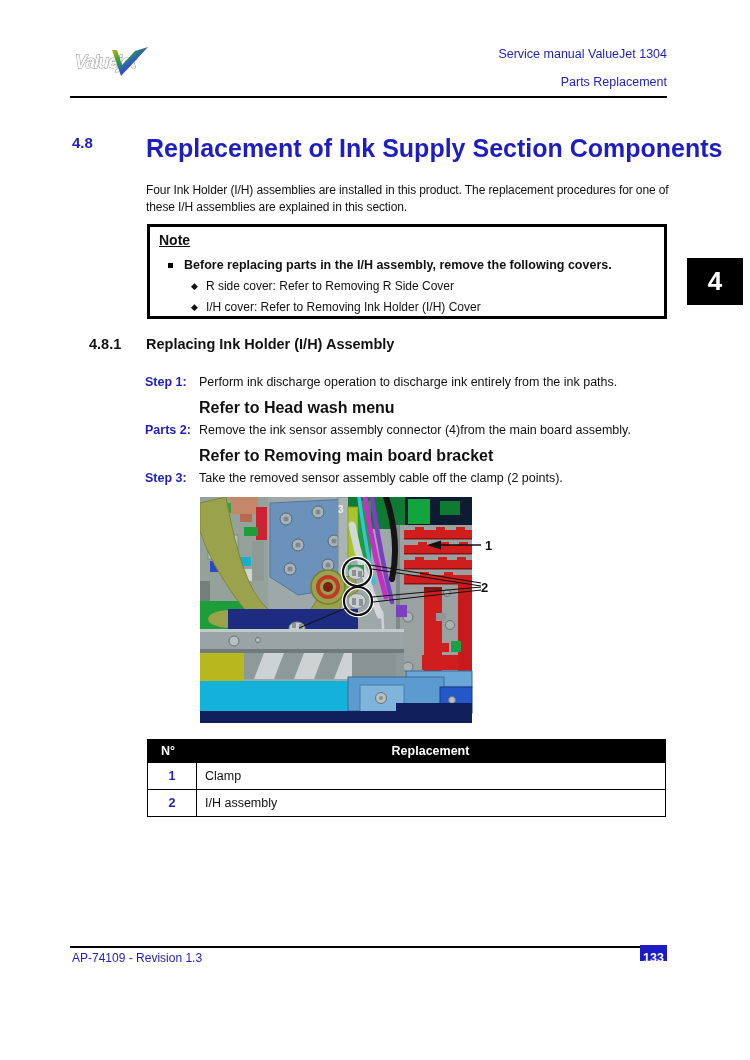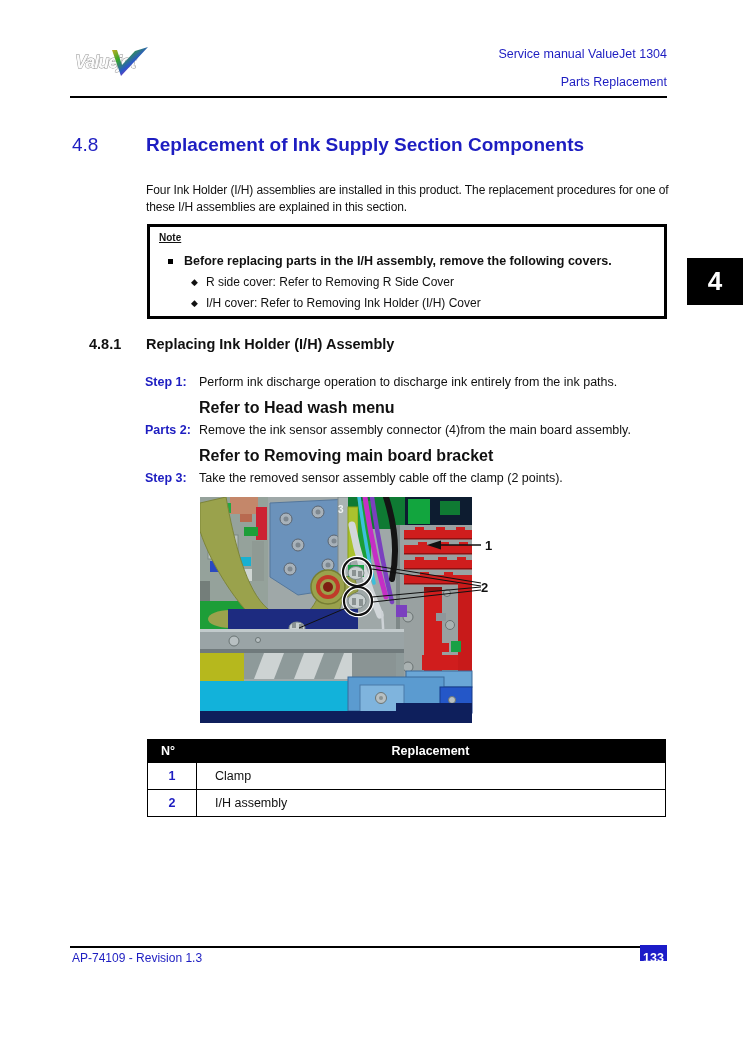--- a/index.html
+++ b/index.html
@@ -6,26 +6,26 @@
   .page{
     position:relative;width:750px;height:1060px;margin:0 auto;background:#ffffff;
     font-family:"Liberation Sans",sans-serif;color:#111;overflow:hidden;
   }
   
   .hdr-right{position:absolute;right:83px;color:#1d1dc1;font-size:12.5px;white-space:nowrap;}
   .hdr-rule{position:absolute;left:70px;top:96px;width:597px;height:2px;background:#000;}
   
   .logo{position:absolute;left:74px;top:44px;width:100px;height:36px;}
   
-  .sec-num{position:absolute;left:72px;top:134px;font-size:19px;font-weight:normal;color:#1d1dc1;}
-  .sec-title{position:absolute;left:146px;top:134px;font-size:19px;font-weight:bold;color:#1d1dc1;white-space:nowrap;}
+  .sec-num{position:absolute;left:72px;top:134px;font-size:15px;font-weight:bold;color:#1d1dc1;}
+  .sec-title{position:absolute;left:146px;top:134px;font-size:25px;font-weight:bold;color:#1d1dc1;white-space:nowrap;}
   .intro{position:absolute;left:146px;top:182px;width:524px;font-size:12px;line-height:16.5px;letter-spacing:-0.1px;}
   
   .note{position:absolute;left:147px;top:224px;width:520px;height:95px;border:3px solid #000;box-sizing:border-box;}
-  .note-label{margin:5px 14px 0 9px;font-size:10px;font-weight:bold;text-decoration:underline;display:inline-block;}
+  .note-label{margin:5px 14px 0 9px;font-size:14px;font-weight:bold;text-decoration:underline;display:inline-block;}
   .note-bullet{margin:9px 0 0 18px;font-size:12.5px;font-weight:bold;}
   .sq{display:inline-block;width:5px;height:5px;background:#000;margin:0 11px 1px 0;}
   .note-sub{margin:7px 0 0 41px;font-size:12px;}
   .dm{font-size:9px;margin-right:8px;vertical-align:1px;}
   
   .chapter-tab{position:absolute;left:687px;top:258px;width:56px;height:47px;background:#000;color:#fff;
     font-size:26px;font-weight:bold;text-align:center;line-height:47px;}
   .subsec-num{position:absolute;left:89px;top:336px;font-size:14.5px;font-weight:bold;}
   .subsec-title{position:absolute;left:146px;top:336px;font-size:14.5px;font-weight:bold;white-space:nowrap;}
   
@@ -37,21 +37,21 @@
   .callout-label{position:absolute;font-size:13px;font-weight:bold;color:#111;line-height:13px;}
   .fig-embedded-label{position:absolute;left:138px;top:8px;font-size:10px;font-weight:bold;color:#eef2f2;line-height:10px;}
   
   .parts-table{position:absolute;left:147px;top:739px;width:519px;border:1px solid #000;box-sizing:border-box;font-size:12.5px;}
   .pt-header{display:flex;background:#000;color:#fff;height:22px;align-items:center;font-weight:bold;}
   .pt-col-no{width:48px;flex:none;}
   .pt-header .pt-col-no{padding-left:13px;box-sizing:border-box;}
   .pt-header .pt-col-desc{flex:1;text-align:center;}
   .pt-row{display:flex;height:26px;align-items:center;border-top:1px solid #000;}
   .pt-row .pt-col-no{text-align:center;color:#1d1dc1;font-weight:bold;}
-  .pt-row .pt-col-desc{flex:1;border-left:1px solid #000;padding-left:18px;height:100%;display:flex;align-items:center;}
+  .pt-row .pt-col-desc{flex:1;border-left:1px solid #000;padding-left:8px;height:100%;display:flex;align-items:center;}
   
   .ftr-rule{position:absolute;left:70px;top:946px;width:570px;height:2px;background:#000;}
   .ftr-ref{position:absolute;left:72px;top:951px;font-size:12px;color:#1d1dc1;}
   .ftr-pagebox{position:absolute;left:640px;top:945px;width:27px;height:16px;background:#1b1bc8;color:#fff;
     font-size:12.5px;font-weight:bold;text-align:center;line-height:27px;}
 </style>
 </head>
 <body>
 
 <div class="page">

